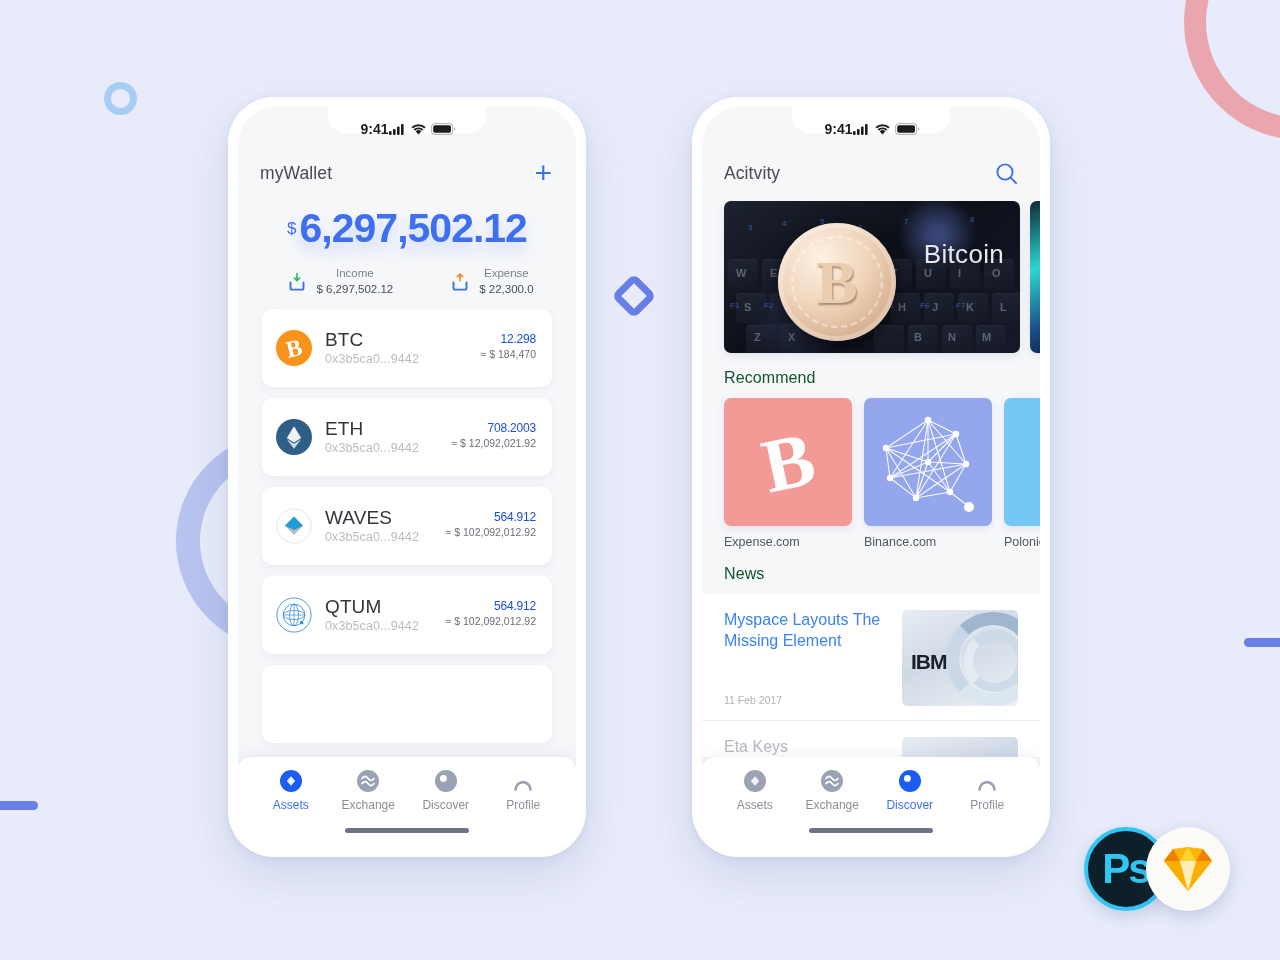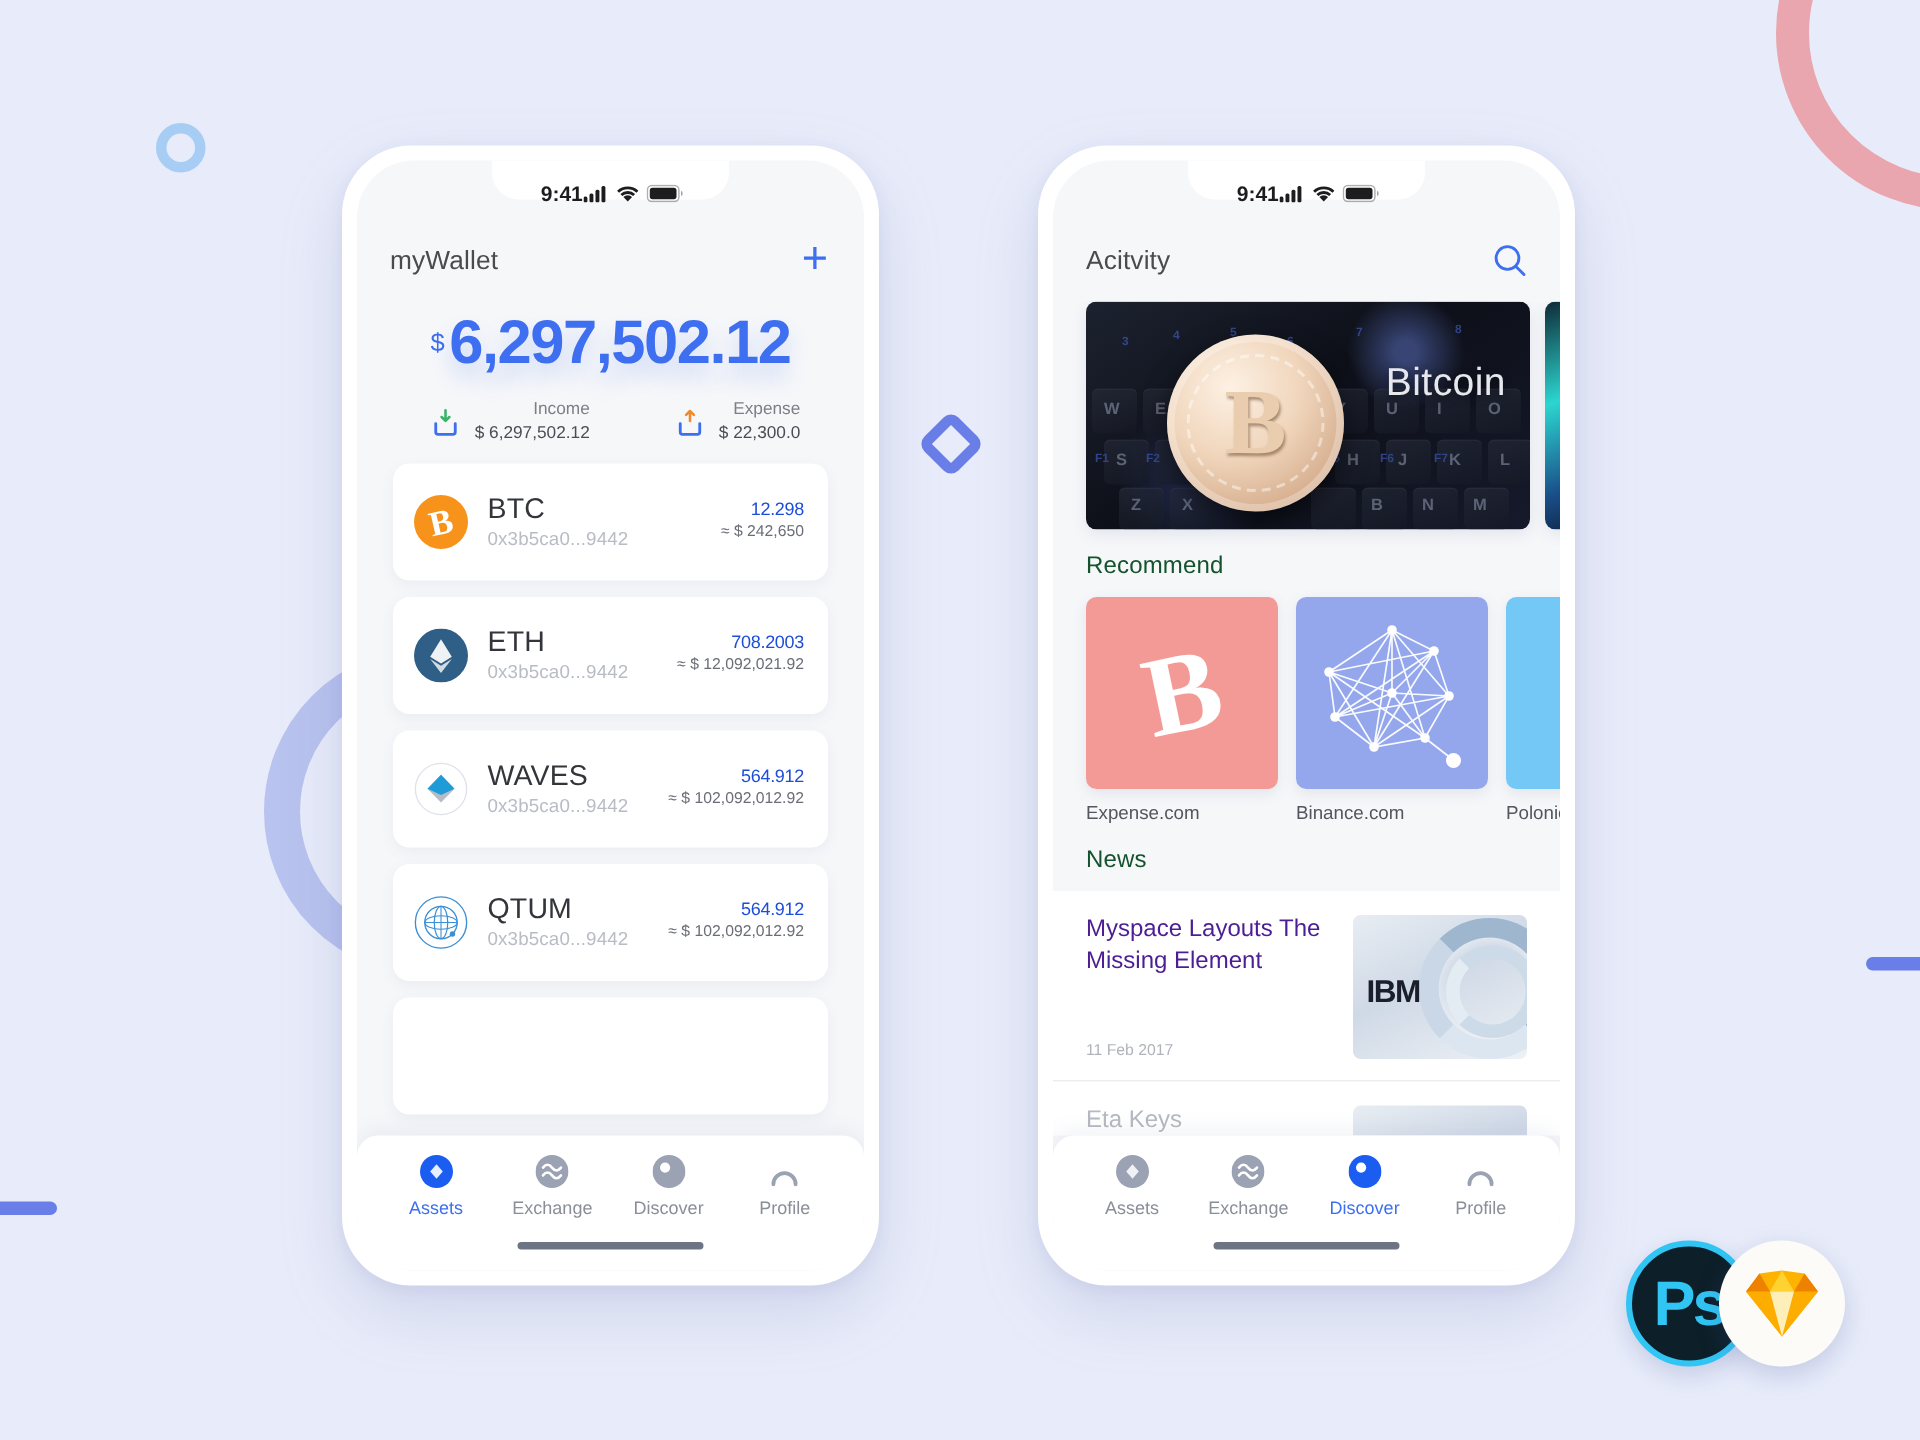--- a/index.html
+++ b/index.html
@@ -96,21 +96,21 @@
   .balance-amt {
     font-size:41px; font-weight:bold; color:#3d6ff0;
     letter-spacing:-1px; line-height:1.05;
     text-shadow:0 9px 14px rgba(61,111,240,.22);
   }
   .ie-row {
     display:flex; justify-content:center; gap:56px;
     margin-top:16px; padding-left:6px;
   }
   .ie-item { display:flex; align-items:center; gap:8px; }
-  .ie-text { text-align:right; }
+  .ie-text { text-align:center; }
   .ie-label { font-size:11.5px; color:#7c7f88; line-height:1.3; }
   .ie-value { font-size:11.5px; color:#4a4d55; line-height:1.4; }
 
   
   .asset-list {
     flex:1; min-height:0; overflow:hidden;
     padding:12px 24px 0;
   }
   .asset-card {
     background:#ffffff; border-radius:11px;
@@ -201,21 +201,21 @@
   .news-list { padding:0 0 0 0; }
   .news-item {
     display:flex; align-items:flex-start; justify-content:space-between;
     padding:16px 22px 14px;
     border-top:1px solid #ededf1;
     background:#ffffff;
     gap:14px;
   }
   .news-item.first { border-top:none; }
   .news-text { flex:1; min-width:0; display:flex; flex-direction:column; height:96px; }
-  .news-title { font-size:16px; color:#4c1d95; line-height:1.3; }
+  .news-title { font-size:16px; color:#3b82f6; line-height:1.3; }
   .news-date { font-size:10.5px; color:#b0b3ba; margin-top:auto; }
   .news-thumb {
     width:116px; height:96px; flex:none; border-radius:5px; overflow:hidden;
     position:relative;
     background:linear-gradient(155deg,#e8edf3 0%,#cfd9e6 45%,#eef1f5 100%);
   }
   .thumb-ibm {
     position:absolute; left:9px; top:40px;
     font-family:"Liberation Sans", sans-serif;
     font-size:21px; font-weight:bold; color:#1a1f2b;
@@ -333,21 +333,21 @@
         <svg class="coin-icon" viewBox="0 0 40 40">
           <circle cx="20" cy="20" r="20" fill="#f7931a"></circle>
           <text x="20" y="29" text-anchor="middle" font-size="26" font-weight="bold" font-family="Liberation Serif, serif" fill="#fff" transform="rotate(-13 20 20)">B</text>
         </svg>
         <div class="coin-main">
           <div class="coin-sym">BTC</div>
           <div class="coin-addr">0x3b5ca0...9442</div>
         </div>
         <div class="coin-vals">
           <div class="coin-qty">12.298</div>
-          <div class="coin-fiat">≈ $ 242,650</div>
+          <div class="coin-fiat">≈ $ 184,470</div>
         </div>
       </div>
 
       <div class="asset-card">
         <svg class="coin-icon" viewBox="0 0 40 40">
           <circle cx="20" cy="20" r="20" fill="#2f5e86"></circle>
           <path d="M20 8 28 21l-8 5-8-5Z" fill="#fff" fill-opacity=".92"></path>
           <path d="M20 27.5 28 22.6 20 33l-8-10.4Z" fill="#fff" fill-opacity=".78"></path>
         </svg>
         <div class="coin-main">

